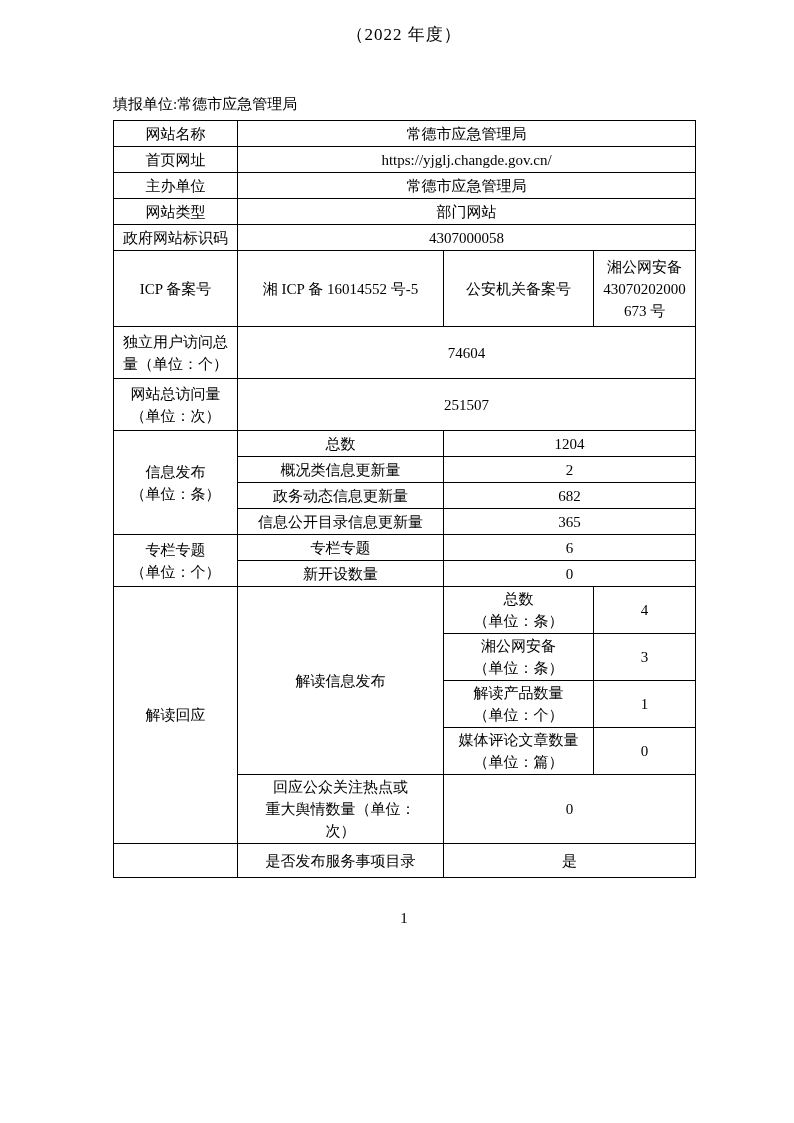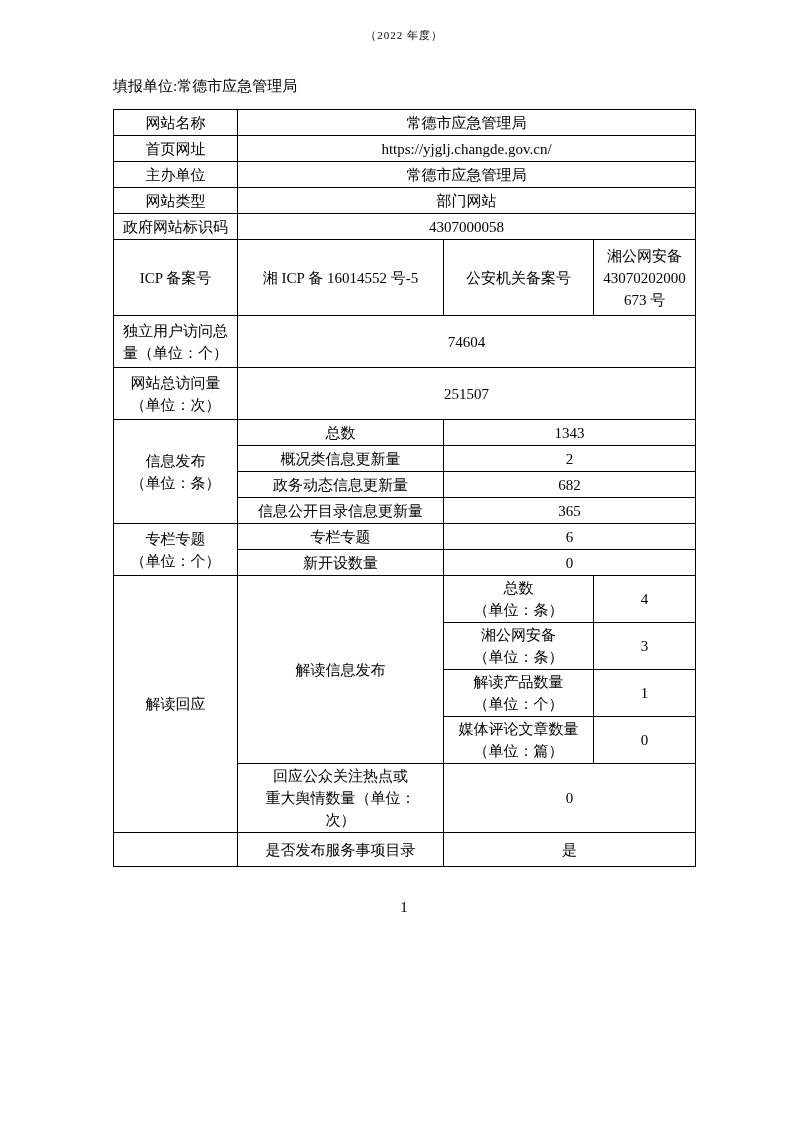--- a/index.html
+++ b/index.html
@@ -11,28 +11,28 @@
     position:relative;width:794px;height:1123px;background:#ffffff;
     overflow:hidden;
   }
   .content{width:582px;margin-left:113px;}
   .doc-title{
     margin:0;padding-top:100px;text-align:center;
     font-family:"Liberation Sans","DejaVu Sans",sans-serif;
     font-weight:700;font-size:32px;letter-spacing:5px;line-height:1.3;
   }
   .doc-subtitle{
-    margin-top:24px;text-align:center;font-size:11px;
+    margin-top:24px;text-align:center;font-size:17px;
     letter-spacing:1px;line-height:22px;
   }
   .reporting-unit{
-    margin-top:30px;font-size:15px;line-height:21px;text-align:left;
+    margin-top:48px;font-size:15px;line-height:21px;text-align:left;
   }
   table.report{
-    border-collapse:collapse;table-layout:fixed;width:582px;margin-top:12px;
+    border-collapse:collapse;table-layout:fixed;width:582px;margin-top:5px;
   }
   table.report td{
     border:1px solid #000;text-align:center;vertical-align:middle;
     font-size:15px;line-height:22px;padding:1px 2px;
     white-space:pre-line;overflow:hidden;word-wrap:break-word;
   }
   .c1{width:124px;} .c2{width:206px;} .c3{width:150px;} .c4{width:102px;}
   tr.h26{height:26px;} tr.h76{height:76px;} tr.h52{height:52px;}
   tr.h45{height:45px;} tr.h67{height:67px;} tr.h34{height:34px;}
   .page-number{
@@ -91,21 +91,21 @@
         </tr>
         <tr class="h52">
           <td>网站总访问量
 （单位：次）</td>
           <td colspan="3">251507</td>
         </tr>
         <tr class="h26">
           <td rowspan="4">信息发布
 （单位：条）</td>
           <td>总数</td>
-          <td colspan="2">1343</td>
+          <td colspan="2">1204</td>
         </tr>
         <tr class="h26">
           <td>概况类信息更新量</td>
           <td colspan="2">2</td>
         </tr>
         <tr class="h26">
           <td>政务动态信息更新量</td>
           <td colspan="2">682</td>
         </tr>
         <tr class="h26">

